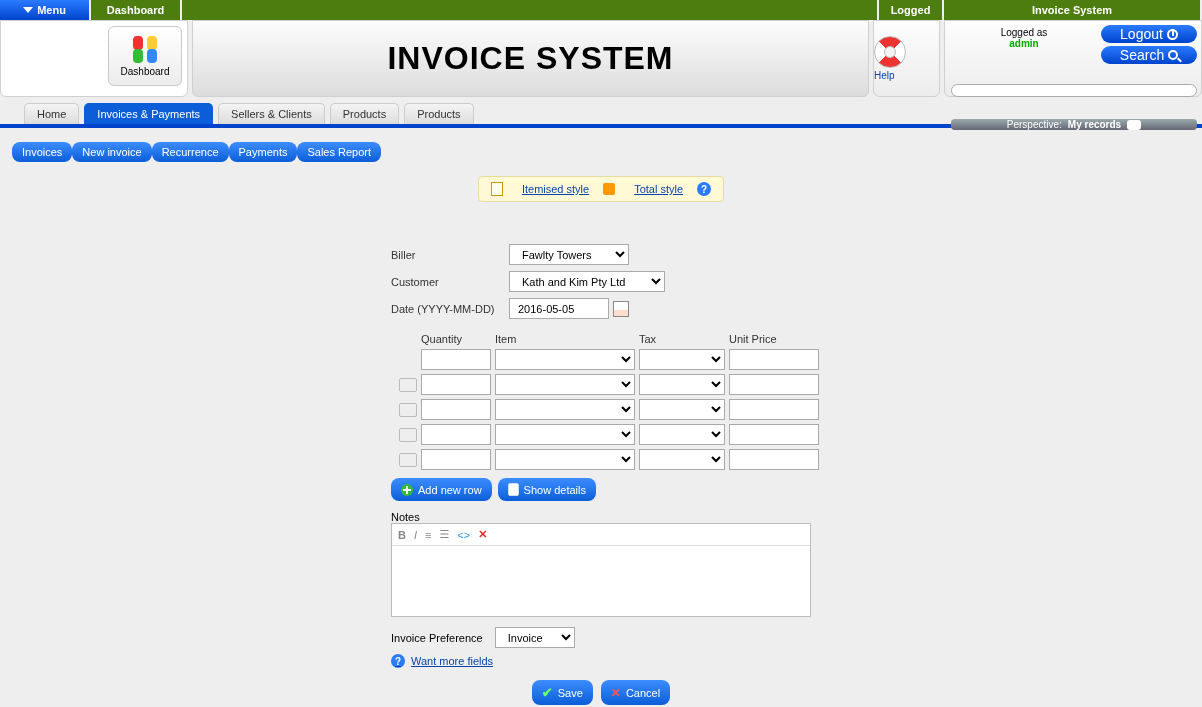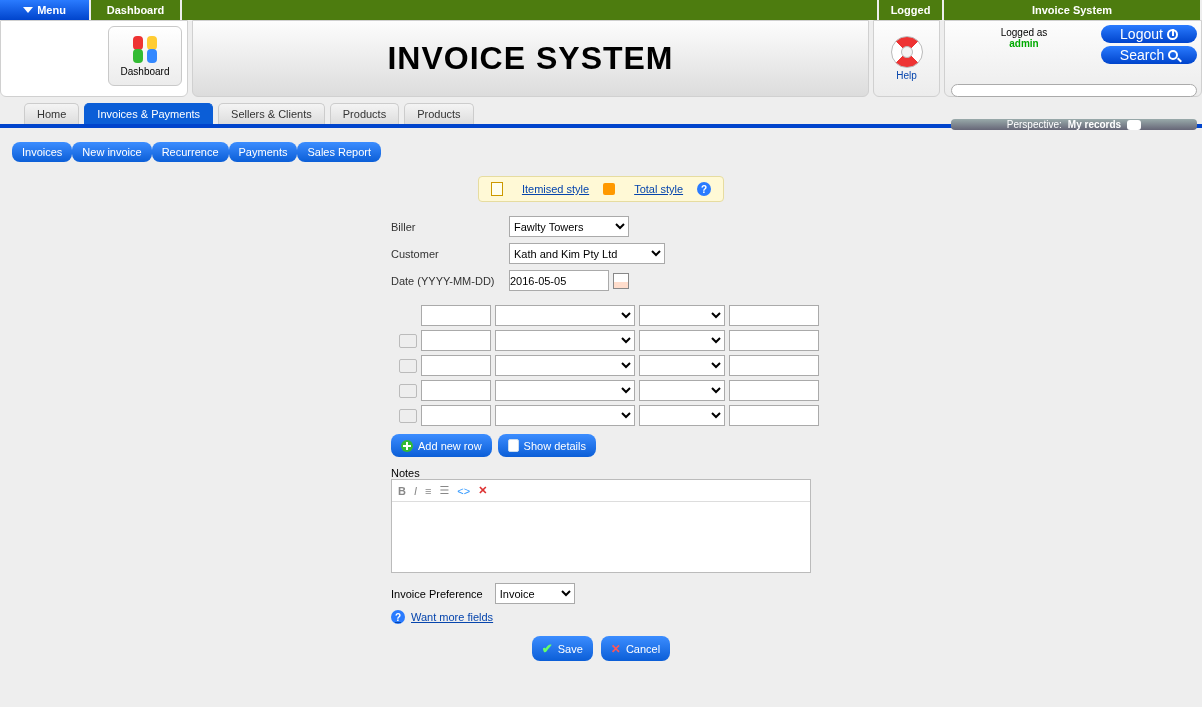--- a/index.html
+++ b/index.html
@@ -18,21 +18,21 @@
   .panel-left { width:188px; height:77px; background:#fff; border:1px solid #d0d0d0; border-radius:0 0 6px 6px; display:flex; align-items:flex-start; justify-content:flex-end; padding:5px;}
   .dash-tile { width:74px; height:60px; border:1px solid #c9c9c9; border-radius:6px; background:linear-gradient(#fff,#ececec); display:flex; flex-direction:column; align-items:center; justify-content:center; gap:3px; cursor:pointer;}
   .dash-tile .sq { width:28px; height:28px; position:relative; }
   .dash-tile .a{position:absolute;width:10px;height:14px;border-radius:4px;}
   .dash-tile .r{background:#e33;left:2px;top:1px;}
   .dash-tile .y{background:#fc3;left:16px;top:1px;}
   .dash-tile .g{background:#3b3;left:2px;top:14px;}
   .dash-tile .b{background:#38f;left:16px;top:14px;}
   .panel-center { flex:1; height:77px; border:1px solid #d0d0d0; border-radius:0 0 6px 6px; background:linear-gradient(#fdfdfd,#dcdcdc); display:flex; align-items:center; justify-content:center;}
   .panel-center h1 { font-family: Arial, sans-serif; font-size:32px; font-weight:900; letter-spacing:1px; color:#000;}
-  .panel-support { width:67px; height:77px; border:1px solid #d0d0d0; border-radius:0 0 6px 6px; background:linear-gradient(#fdfdfd,#ececec); display:flex; flex-direction:column; align-items:center; justify-content:center; gap:2px; cursor:pointer;}
+  .panel-support { width:67px; height:77px; border:1px solid #d0d0d0; border-radius:0 0 6px 6px; background:linear-gradient(#fdfdfd,#ececec); display:flex; flex-direction:column; align-items:flex-start; justify-content:center; gap:2px; cursor:pointer;}
   .lifebuoy { width:32px;height:32px;border-radius:50%; background: conic-gradient(#e33 0 45deg,#fff 45deg 135deg,#e33 135deg 225deg,#fff 225deg 315deg, #e33 315deg 360deg); position:relative; border:1px solid #bbb;}
   .lifebuoy::after{content:"";position:absolute;inset:9px;background:#f4f4f4;border-radius:50%;border:1px solid #bbb;}
   .panel-right { width:258px; height:77px; border:1px solid #d0d0d0; border-radius:0 0 6px 6px; background:linear-gradient(#fdfdfd,#ececec); padding:4px 6px; display:flex;}
   .panel-right .left { flex:1; text-align:center; font-size:10px; padding-top:2px;}
   .panel-right .left .user{ color:#0a0; font-weight:bold;}
   .panel-right .right { width:96px; display:flex; flex-direction:column; gap:3px;}
   .pill-btn { background:linear-gradient(#2a7bff,#0044cc); color:#fff; border:none; border-radius:10px; height:18px; display:flex; align-items:center; justify-content:center; gap:4px; font-size:14px; cursor:pointer; padding:0 8px;}
   .pill-btn .power{width:11px;height:11px;border:2px solid #fff;border-radius:50%;position:relative;}
   .pill-btn .power::after{content:"";position:absolute;left:3px;top:-2px;width:2px;height:7px;background:#fff;}
   .pill-btn .mag{width:10px;height:10px;border:2px solid #fff;border-radius:50%;position:relative;}
@@ -47,24 +47,24 @@
   
   .sub-nav { display:flex; gap:0; padding:14px 12px;}
   .sub-pill { background:linear-gradient(#3c8dff,#0b5ed7); color:#fff; border:none; border-radius:8px; padding:4px 10px; font-size:11px; cursor:pointer;}
   
   .content { display:flex; flex-direction:column; align-items:center; padding:0 0 20px 0;}
   .style-box { background:#fff9d6; border:1px solid #e6dca0; border-radius:4px; padding:5px 12px; display:flex; align-items:center; gap:14px; margin-bottom:14px;}
   .style-link { color:#0645ad; text-decoration:underline; cursor:pointer; display:flex; align-items:center; gap:19px;}
   .style-link .doc-ico{width:12px;height:14px;border:1px solid #c90;background:#ffe;}
   .style-link .pen-ico{width:12px;height:12px;background:#f90;border-radius:2px;}
   .q-ico{width:14px;height:14px;border-radius:50%;background:#2a7bff;color:#fff;display:inline-flex;align-items:center;justify-content:center;font-weight:bold;font-size:10px;cursor:pointer;}
-  .form { width:420px; }
+  .form { width:420px;margin-top:28px; }
   .form-table { display:grid; grid-template-columns: 118px 1fr; row-gap:6px; align-items:center;}
   .form-table label { font-size:11px; color:#333;}
-  .sel, .inp { border:1px solid #aaa; background:#fff; height:21px; font-size:11px; padding:0 0;}
+  .sel, .inp { border:1px solid #aaa; background:#fff; height:21px; font-size:11px; padding:0 8px;}
   .sel { appearance:auto; }
   .date-wrap{display:flex;align-items:center;gap:4px;}
   .cal-ico{width:16px;height:16px;border:1px solid #888;background:linear-gradient(#fff 60%,#fdc 60%);cursor:pointer;}
   
   .items { margin-top:14px;}
   .items-head { display:grid; grid-template-columns:26px 70px 140px 86px 90px; gap:4px; font-size:11px; color:#333; padding:0 0 4px 0;}
   .items-head span:first-child{ }
   .item-row { display:grid; grid-template-columns:26px 70px 140px 86px 90px; gap:4px; margin-bottom:4px; align-items:center;}
   .row-ico{width:18px;height:14px;border:1px solid #bbb;background:#eee;border-radius:2px;cursor:pointer; justify-self:end;}
   .item-row input.inp{width:100%;}
@@ -206,20 +206,27 @@
       </select>
 
       <label>Date (YYYY-MM-DD)</label>
       <div class="date-wrap">
         <input class="inp" style="width: 100px;" value="2016-05-05">
         <span class="cal-ico"></span>
       </div>
     </div>
 
     <div class="items">
+      <div class="items-head">
+        <span></span>
+        <span>Quantity</span>
+        <span>Item</span>
+        <span>Tax</span>
+        <span>Unit Price</span>
+      </div>
       <div id="items-rows">
           <div class="item-row">
             <span></span>
             <input class="inp" style="">
             <select class="sel"><option></option></select>
             <select class="sel"><option></option></select>
             <input class="inp" style="">
           </div>
           <div class="item-row">
             <span class="row-ico"></span>

